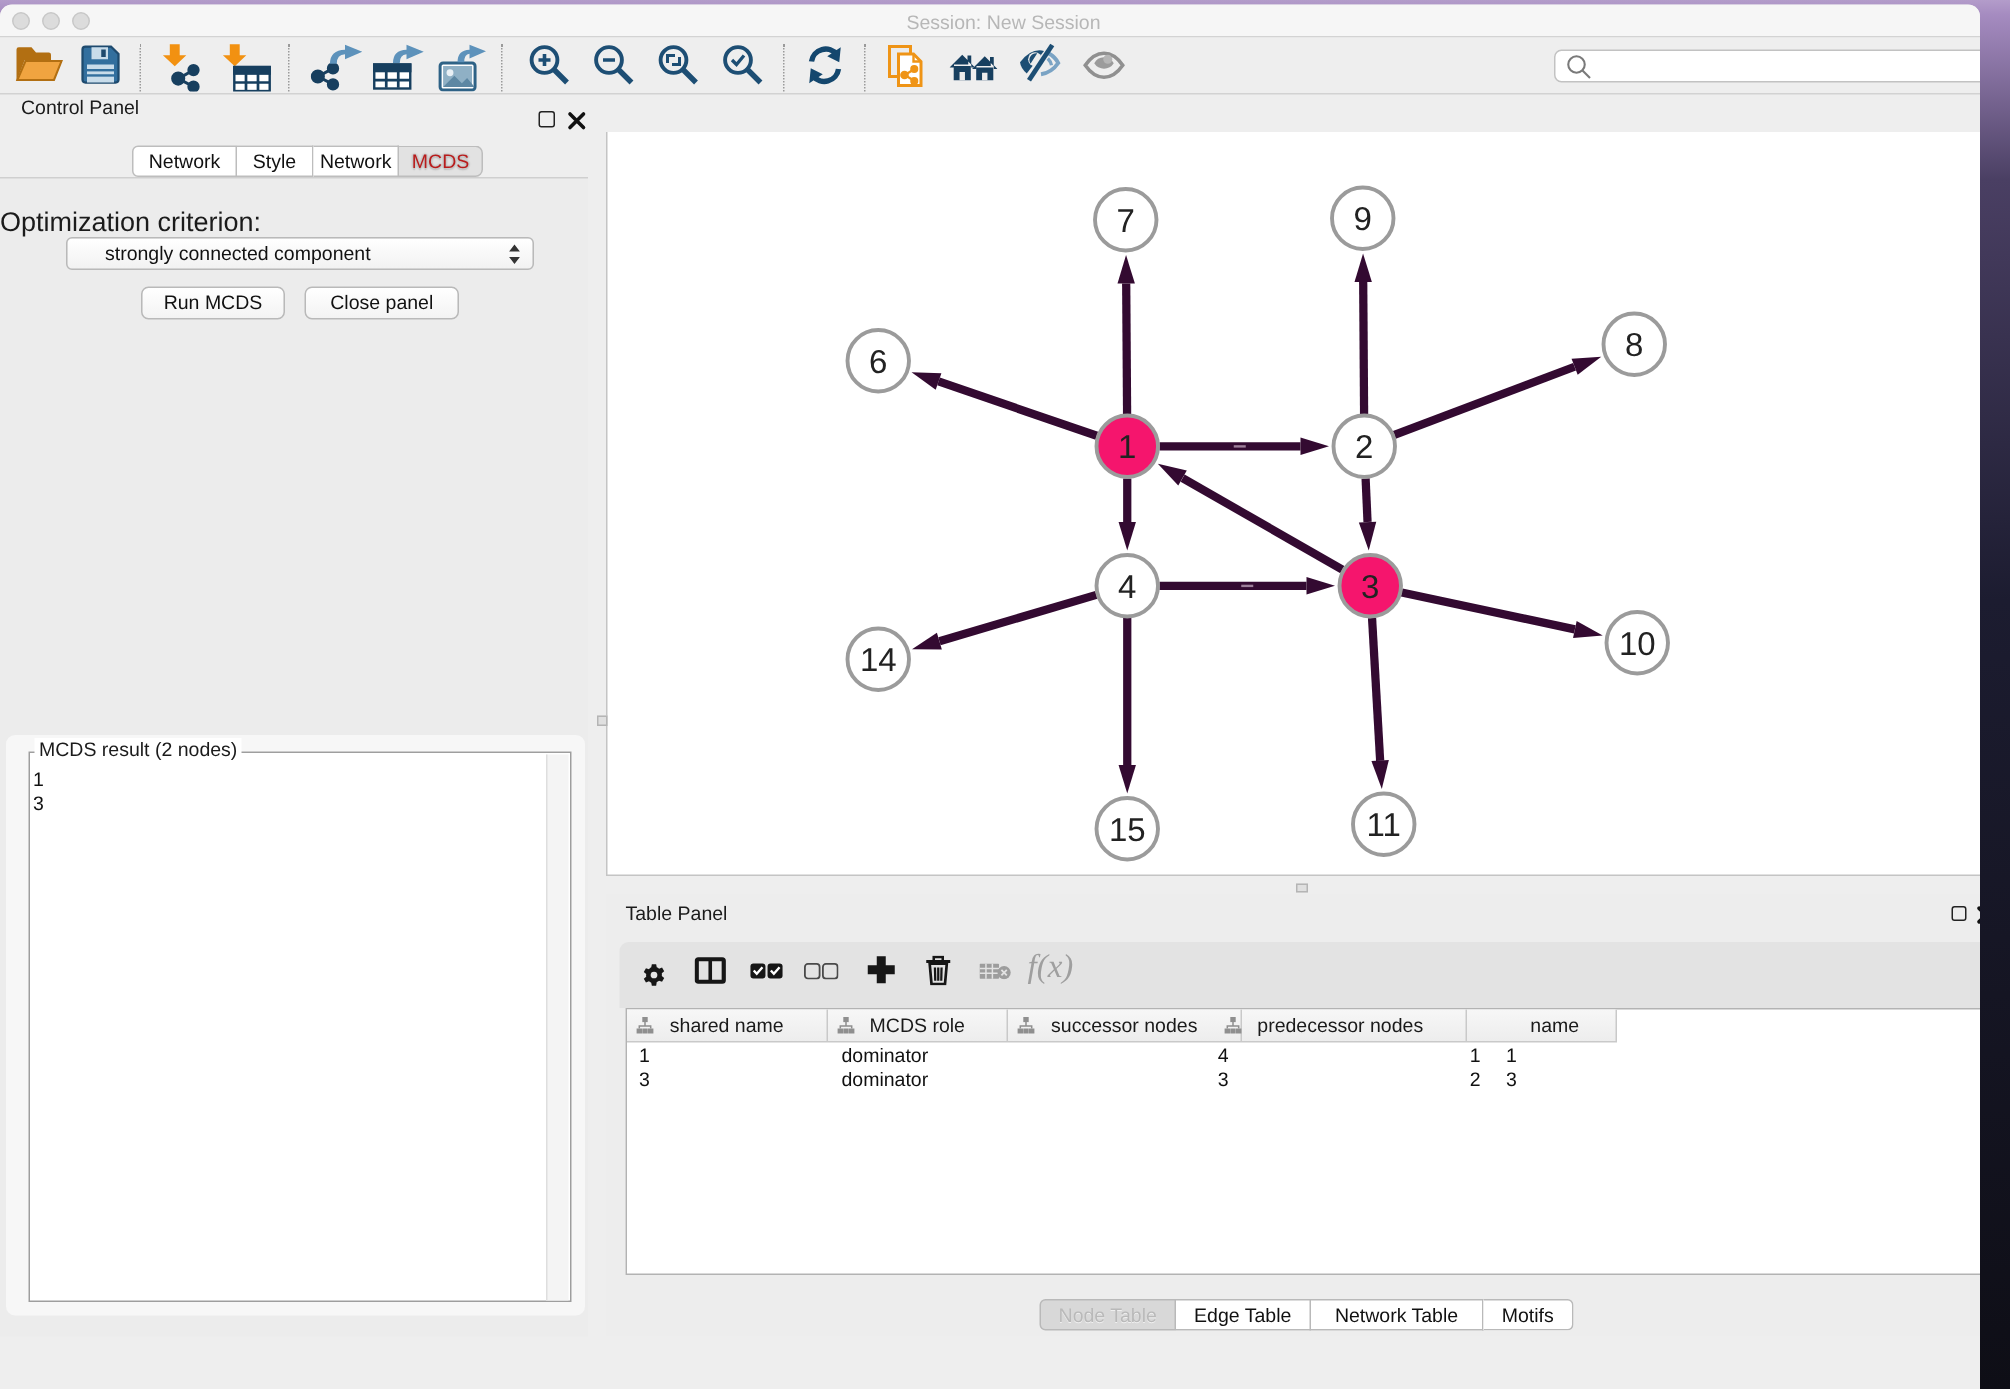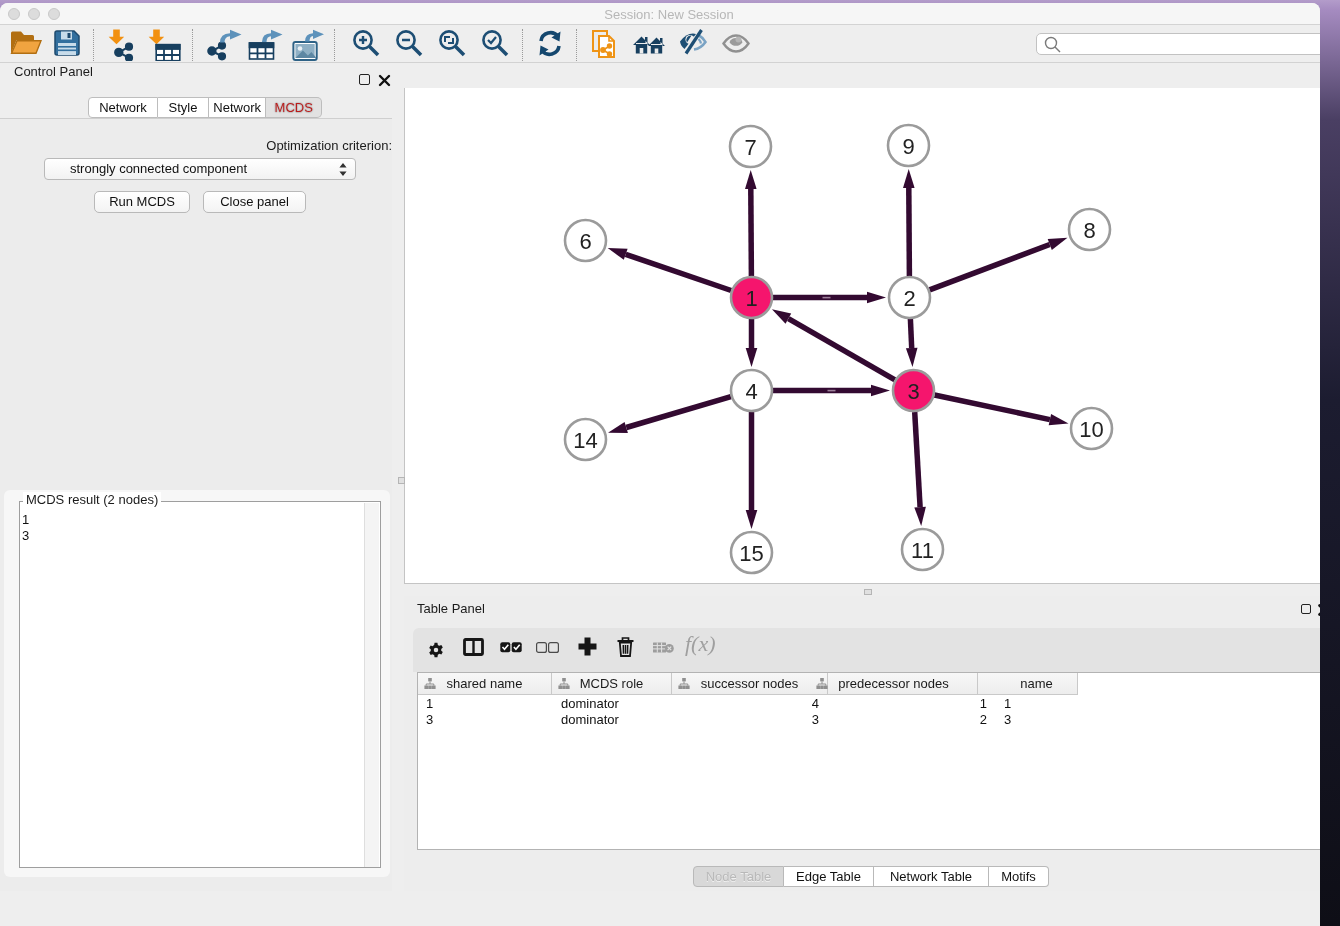--- a/index.html
+++ b/index.html
@@ -19,21 +19,21 @@
 .tsep { position:absolute; top:4px; height:32px; width:0; border-left:1px dotted #9a9a9a; }
 #search { position:absolute; left:1036px; top:8px; width:291px; height:22px; background:#fff; border:1px solid #c2c2c2; border-radius:5px; }
 
 #cpanel { position:absolute; left:0; top:61px; width:392px; height:824px; background:#eeeeee; }
 #cpanel .hdr { position:absolute; left:14px; top:0; font-size:13px; color:#1b1b1b; }
 .tabbar { position:absolute; display:flex; }
 .tab { font-size:13px; color:#111; background:#fff; border:1px solid #bdbdbd; border-left:none; padding:2px 0; text-align:center; }
 .tab.first { border-left:1px solid #bdbdbd; border-radius:4px 0 0 4px; }
 .tab.last { border-radius:0 4px 4px 0; }
 .tab.sel { background:#e2e2e2; color:#b91c1c; text-shadow:0 1px 1px #bdbdbd, 0 -1px 1px #c6c6c6, 1px 0 1px #c6c6c6, -1px 0 1px #c6c6c6; }
-#optlabel { position:absolute; left:0; top:74px; width:392px; text-align:right; font-size:13px; color:#1b1b1b; }
+#optlabel { position:absolute; left:0; top:74px; width:392px; text-align:left; font-size:18px; color:#1b1b1b; }
 #optsel { position:absolute; left:44px; top:94px; width:312px; height:22px; background:linear-gradient(#ffffff,#f2f2f2); border:1px solid #b9b9b9; border-radius:4px; font-size:13px; color:#111; line-height:20px; padding-left:25px; }
 .btn { position:absolute; height:22px; background:linear-gradient(#ffffff,#f3f3f3); border:1px solid #b9b9b9; border-radius:5px; font-size:13px; color:#111; text-align:center; line-height:20px; }
 #fspanel { position:absolute; left:4px; top:426px; width:386px; height:387px; background:#f7f7f7; border-radius:6px; }
 #fieldset { position:absolute; left:19px; top:437px; width:362px; height:367px; background:#fff; border:1px solid #9e9e9e; }
 #fslegend { position:absolute; left:23px; top:428px; background:#fff; font-size:13px; color:#1b1b1b; padding:0 3px; }
 #fstext { position:absolute; left:22px; top:448px; font-size:13px; color:#111; line-height:16px; }
 #fsscroll { position:absolute; right:1px; top:1px; width:15px; height:364px; background:#f4f4f4; border-left:1px solid #dedede; }
 
 #netwin { position:absolute; left:404px; top:61px; width:934px; height:520px; }
 #nettitle { position:absolute; left:0; top:0; width:934px; height:24px;

